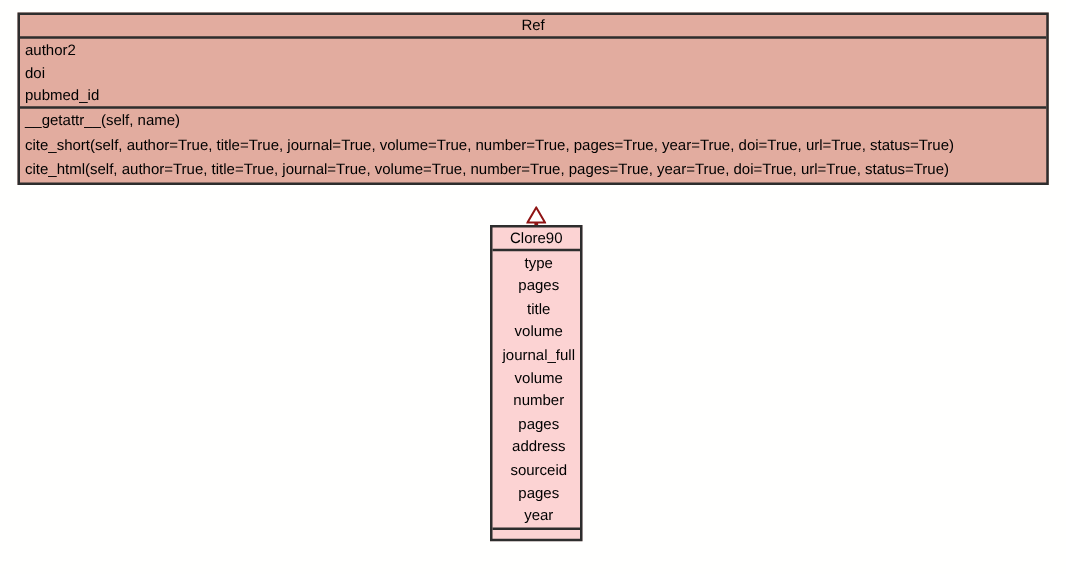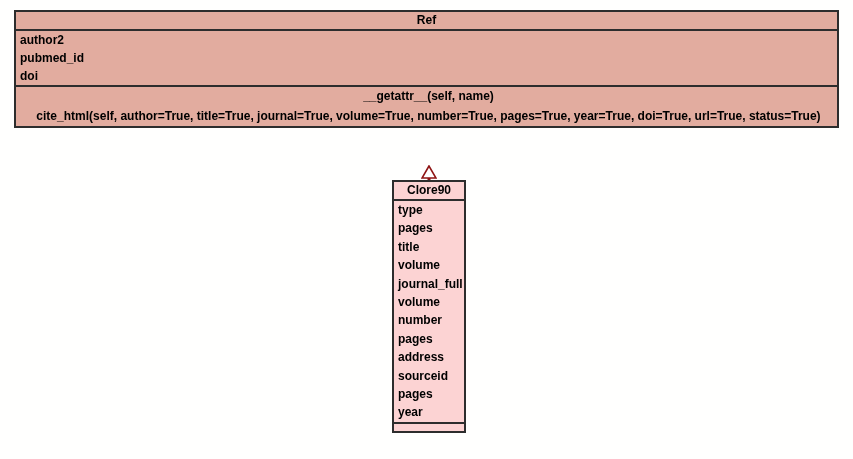--- a/index.html
+++ b/index.html
@@ -10,21 +10,20 @@
     background: var(--background, #fffffe);
     font-family: "Liberation Sans", "DejaVu Sans", sans-serif;
     font-size: 12px;
     color: var(--text, #000);
     overflow: hidden;
   }
   .canvas {
     position: relative;
     width: 853px;
     height: 459px;
-    font-weight: bold;
   }
   .uml-class {
     position: absolute;
     box-sizing: border-box;
     border: 2px solid var(--border, #2d2d2d);
   }
   .ref-class {
     left: 14px;
     top: 10px;
     width: 825px;
@@ -47,25 +46,25 @@
   .uml-attrs {
     border-bottom: 2px solid var(--border, #2d2d2d);
   }
   .ref-class .uml-attrs .row {
     height: 18px;
     line-height: 18px;
   }
   .ref-class .uml-methods .row {
     height: 19.5px;
     line-height: 19.5px;
-    text-align: center;
   }
   .clore-class .uml-attrs .row {
     height: 18.4px;
     line-height: 18.4px;
+    text-align: center;
   }
   .uml-methods {
     min-height: 7px;
   }
   .row {
     padding-left: 4px;
     white-space: nowrap;
     overflow: hidden;
   }
   .arrow {
@@ -87,25 +86,26 @@
 </style>
 </head>
 <body>
 
 <div class="canvas">
 
   <div class="uml-class ref-class">
     <div class="uml-title">Ref</div>
     <div class="uml-attrs">
         <div class="row">author2</div>
+        <div class="row">doi</div>
         <div class="row">pubmed_id</div>
-        <div class="row">doi</div>
       </div>
     <div class="uml-methods">
         <div class="row">__getattr__(self, name)</div>
+        <div class="row">cite_short(self, author=True, title=True, journal=True, volume=True, number=True, pages=True, year=True, doi=True, url=True, status=True)</div>
         <div class="row">cite_html(self, author=True, title=True, journal=True, volume=True, number=True, pages=True, year=True, doi=True, url=True, status=True)</div>
       </div>
   </div>
 
   <svg class="arrow" viewBox="0 0 16 31" xmlns="http://www.w3.org/2000/svg">
     <line class="arrow-shaft" x1="8" y1="31" x2="8" y2="12"></line>
     <polygon class="arrow-head" points="8,1 1,13 15,13"></polygon>
   </svg>
 
   <div class="uml-class clore-class">

